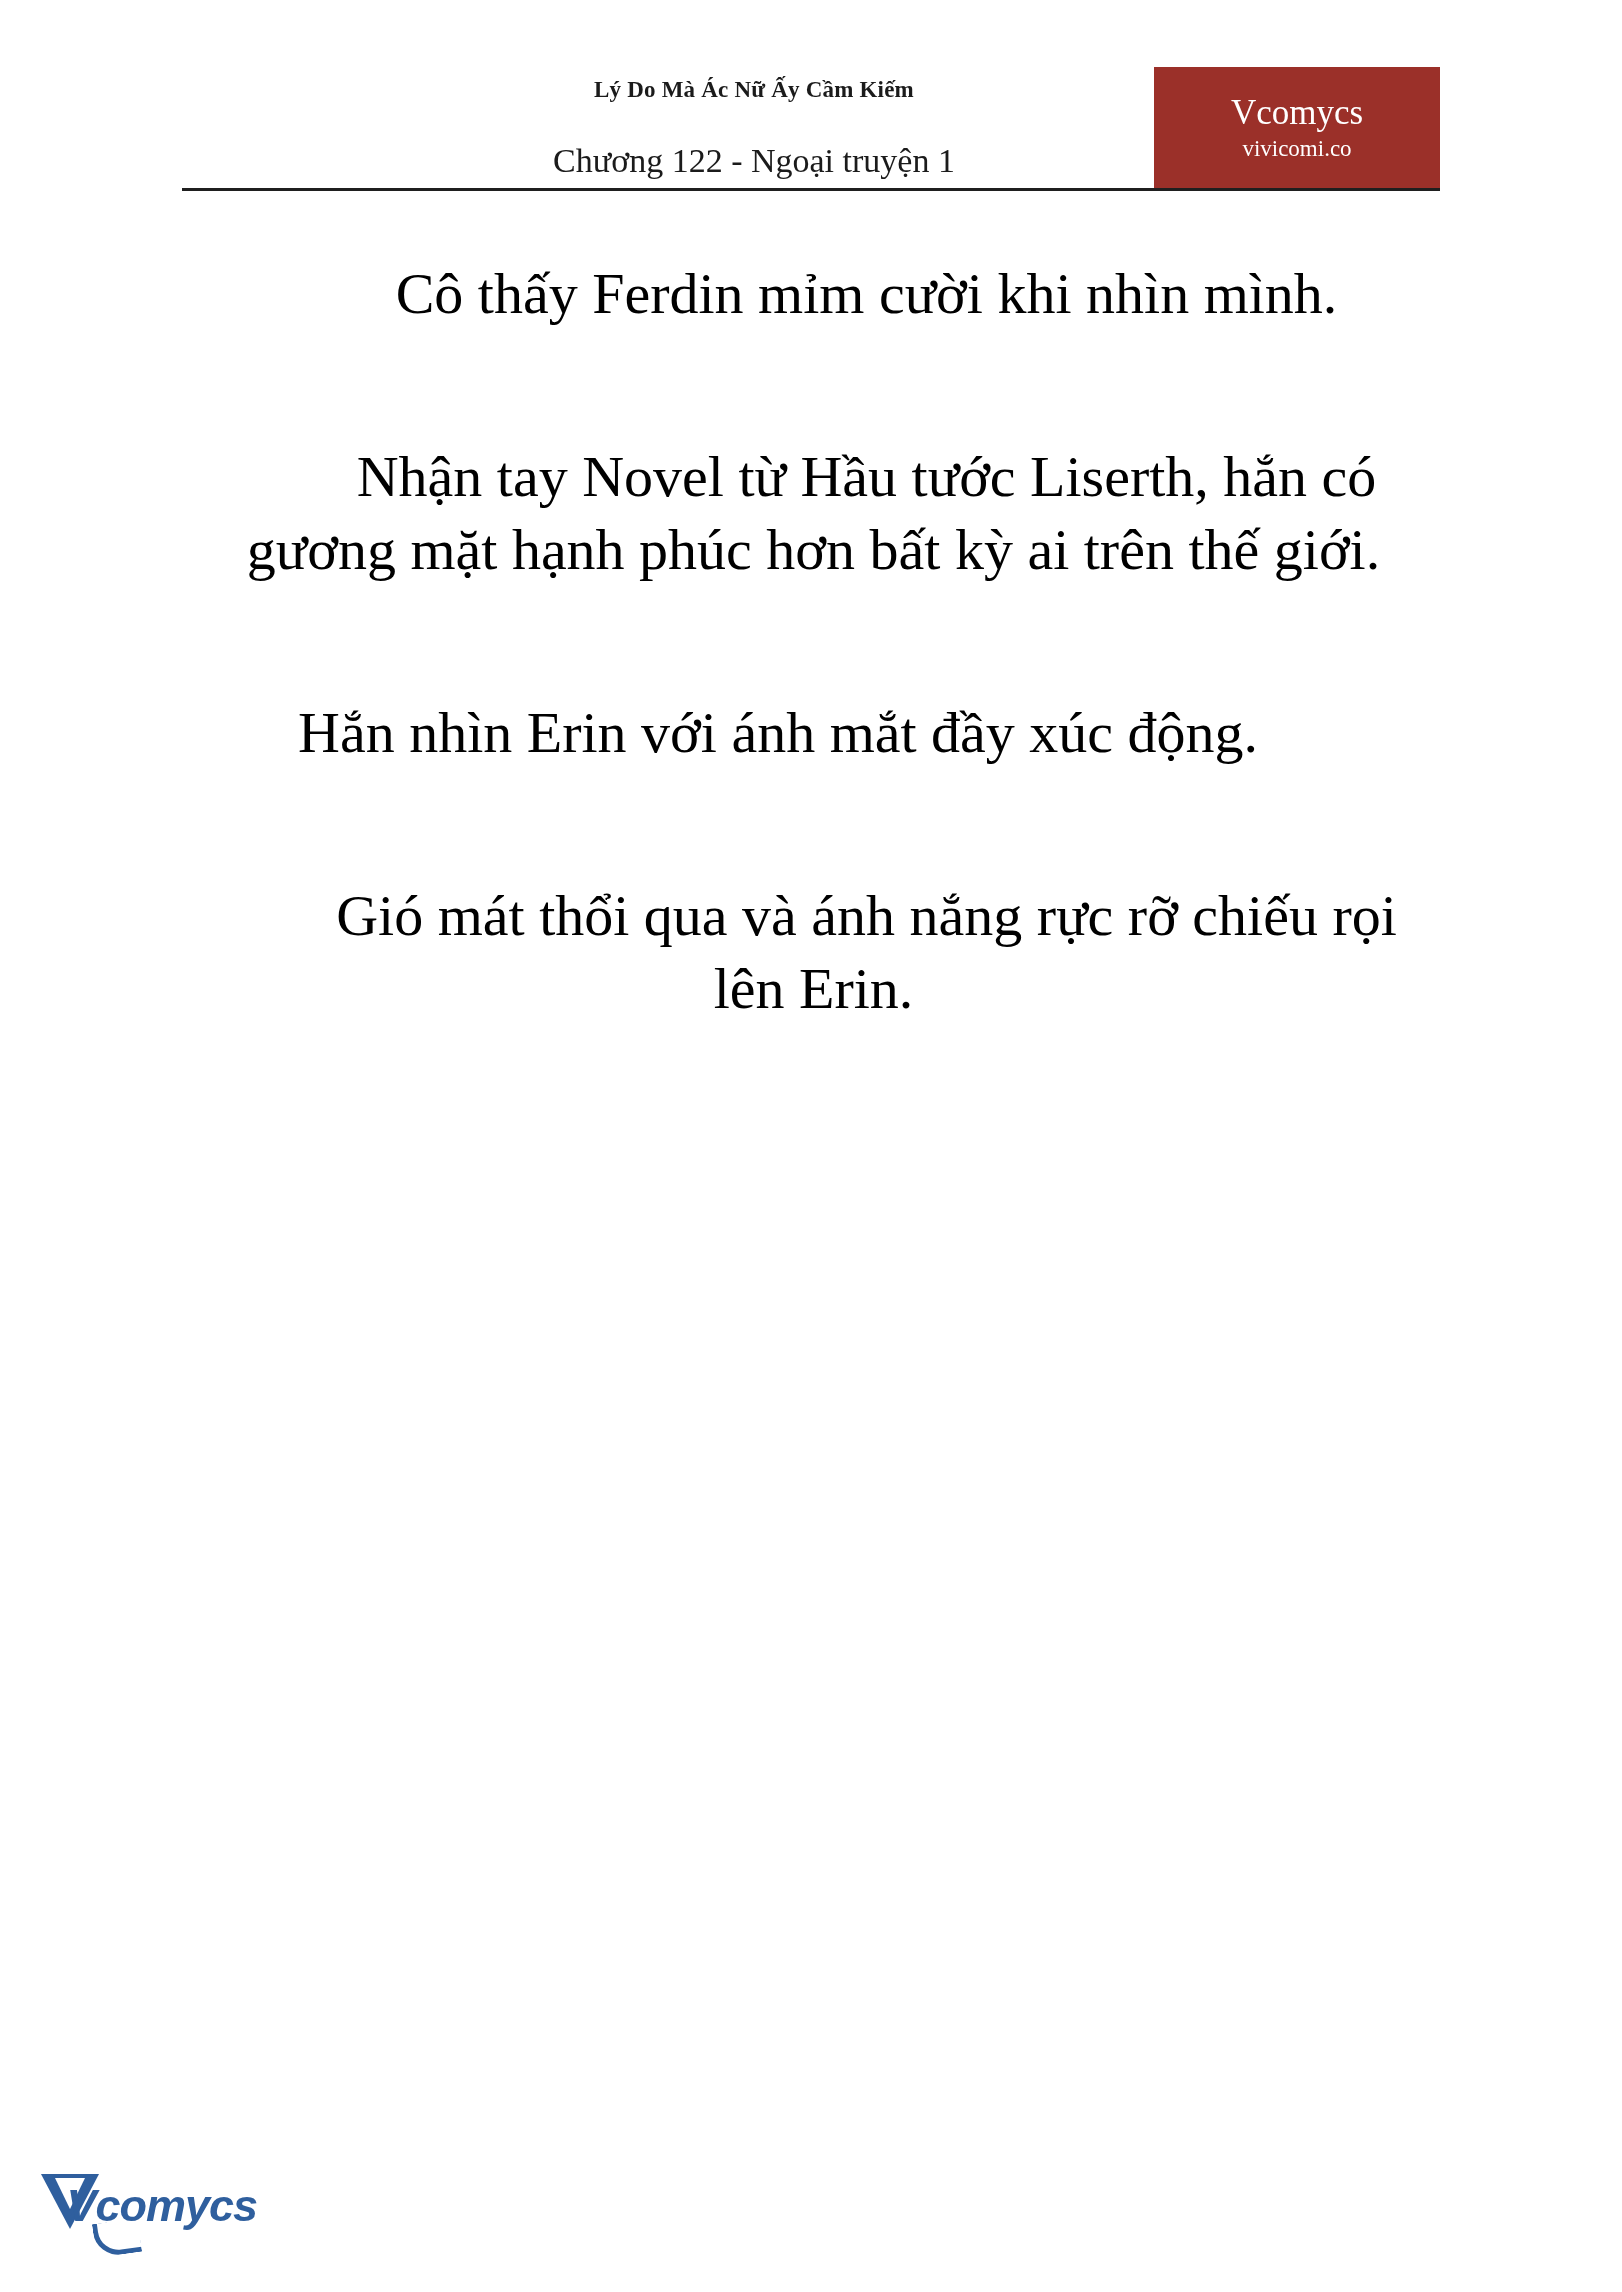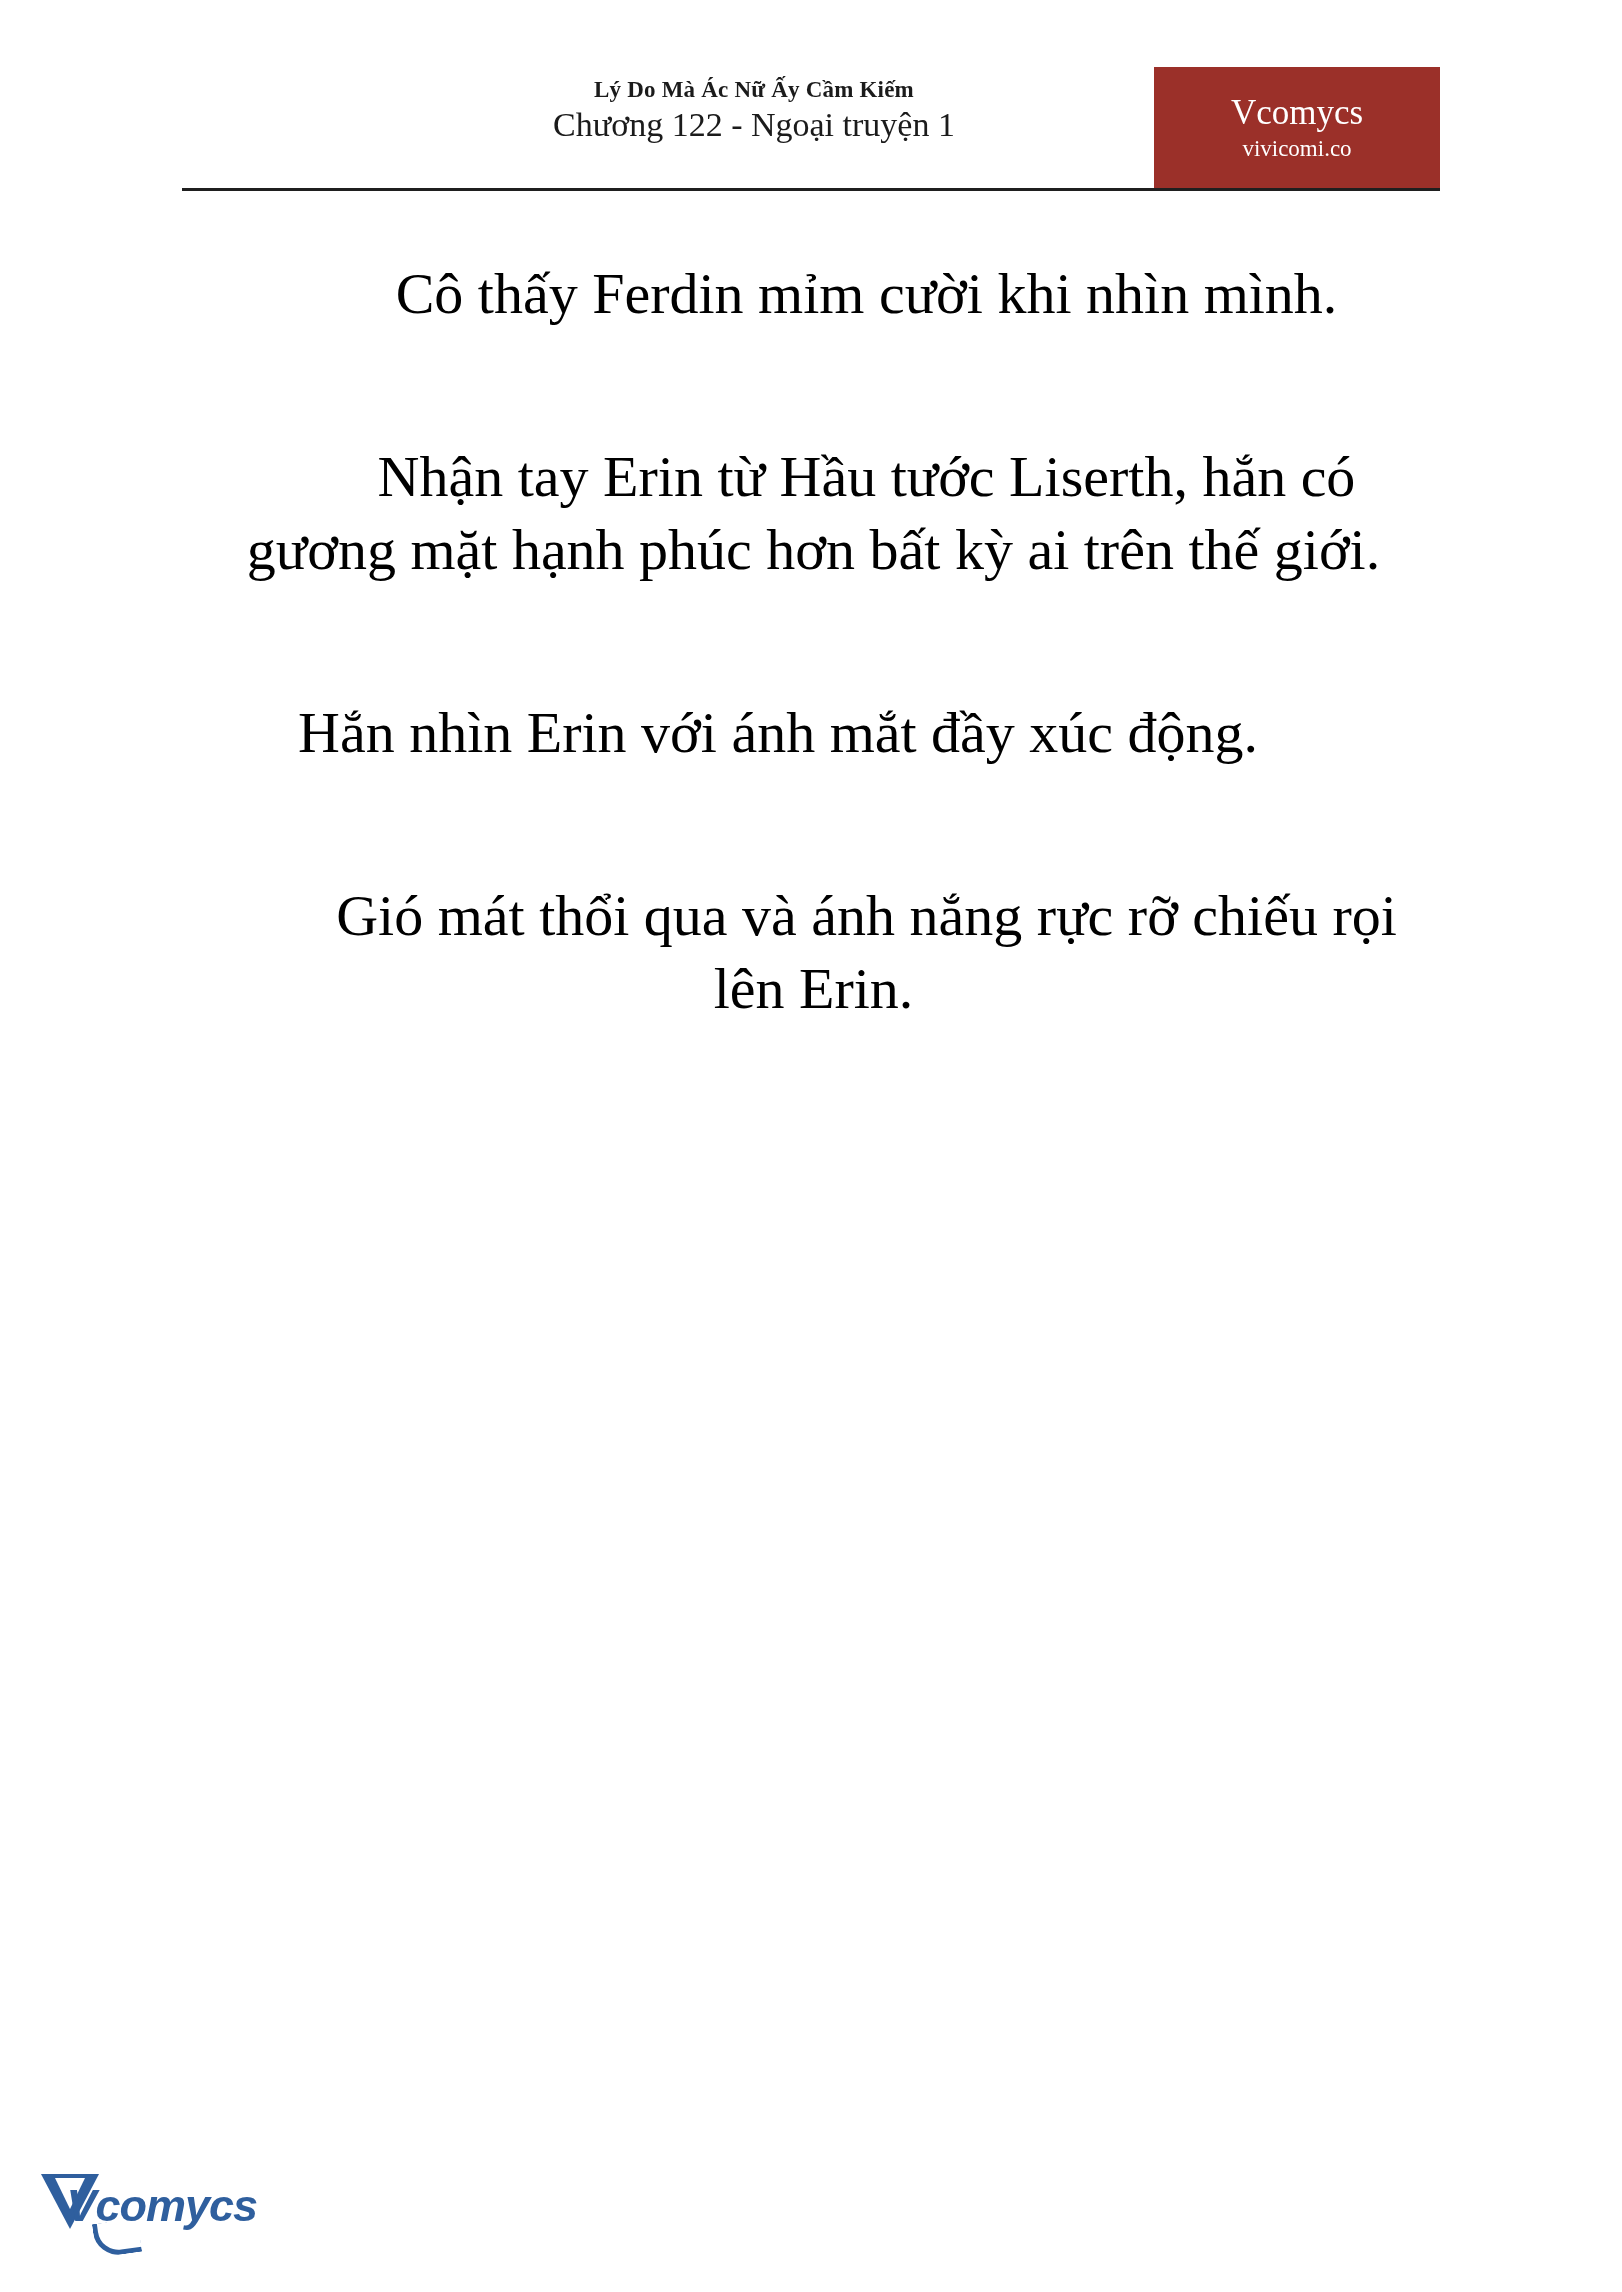--- a/index.html
+++ b/index.html
@@ -49,20 +49,21 @@
     line-height: 1.22;
     letter-spacing: 0.2px;
     white-space: nowrap;
   }
   .header-line2 {
     font-size: 34px;
     font-weight: 400;
     color: #1b1b1b;
     line-height: 1.25;
     white-space: nowrap;
+    margin-top: 36px;
   }
   .brand-box {
     position: absolute;
     right: 0;
     top: -8.8px;
     width: 286px;
     height: 121px;
     background: #9b3029;
     color: #ffffff;
     display: flex;
@@ -234,21 +235,21 @@
       <div class="brand-box">
         <div class="brand-name">Vcomycs</div>
         <div class="brand-url">vivicomi.co</div>
       </div>
     </div>
     <div class="header-rule"></div>
   </div>
 
   <div class="content">
     <p class="para nojust">Cô thấy Ferdin mỉm cười khi nhìn mình.</p>
-    <p class="para nojust">Nhận tay Erin từ Hầu tước Liserth, hắn có gương mặt hạnh phúc hơn bất kỳ ai trên thế giới.</p>
+    <p class="para nojust">Nhận tay Novel từ Hầu tước Liserth, hắn có gương mặt hạnh phúc hơn bất kỳ ai trên thế giới.</p>
     <p class="para">Hắn nhìn Erin với ánh mắt đầy xúc động.</p>
     <p class="para nojust last">Gió mát thổi qua và ánh nắng rực rỡ chiếu rọi lên Erin.</p>
   </div>
 
 
   <div class="watermark">
     <div class="wm-v"></div>
     <div class="wm-v-inner"></div>
     <div class="wm-text">Vcomycs</div>
     <div class="wm-swirl"></div>

